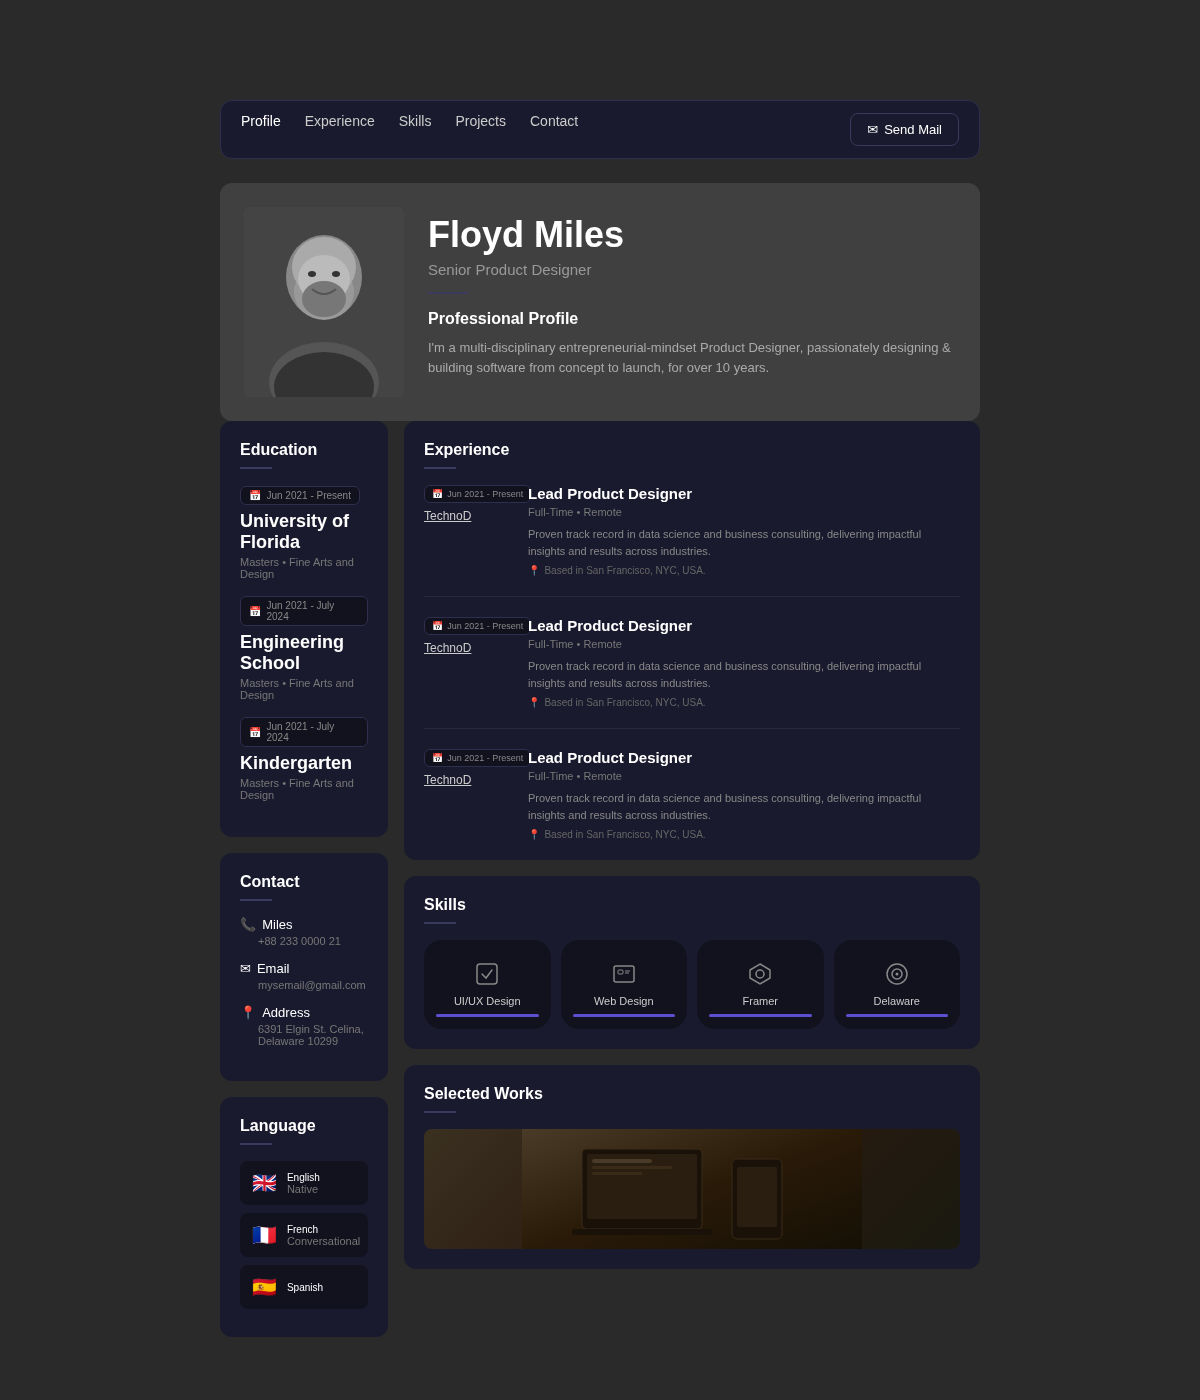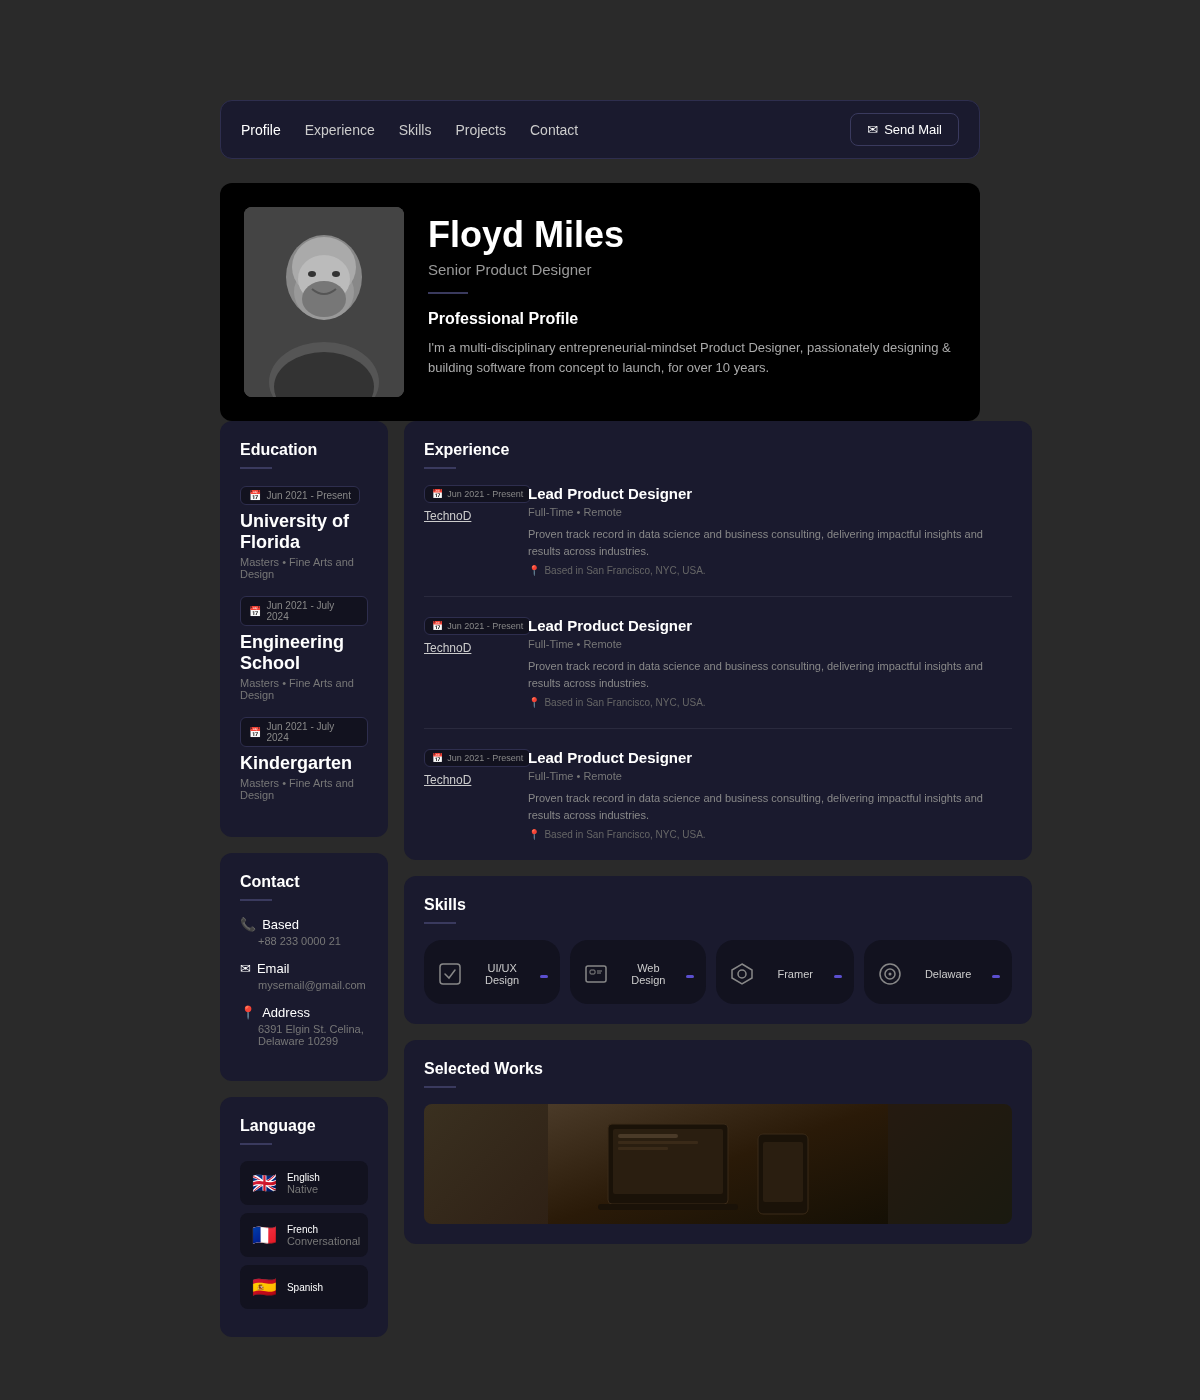--- a/index.html
+++ b/index.html
@@ -16,21 +16,21 @@
       display: flex;
       flex-direction: column;
       gap: 0;
     }
     
     .navbar {
       background: #1a1a2e;
       border: 1px solid #2e2e4e;
       border-radius: 12px;
       display: flex;
-      align-items: center;
+      align-items: flex-start;
       justify-content: space-between;
       padding: 12px 20px;
       margin-bottom: 24px;
     }
     .nav-links {
       display: flex;
       gap: 24px;
     }
     .nav-link {
       color: #ccc;
@@ -69,21 +69,21 @@
     }
     
     .right-col {
       flex: 1;
       display: flex;
       flex-direction: column;
       gap: 16px;
     }
     
     .profile-header {
-      background: #000000;
+      background: #404040;
       border-radius: 12px;
       padding: 24px;
       display: flex;
       gap: 24px;
       align-items: flex-start;
     }
     .profile-photo {
       width: 160px;
       height: 190px;
       border-radius: 8px;
@@ -279,22 +279,23 @@
       display: grid;
       grid-template-columns: repeat(4, 1fr);
       gap: 10px;
       margin-top: 8px;
     }
     .skill-card {
       background: #12121f;
       border-radius: 18px;
       padding: 16px 12px 12px;
       display: flex;
-      align-items: center;
-      gap: 21px;
+      flex-direction: column;
+      align-items: center;
+      gap: 3px;
     }
     .skill-icon {
       width: 36px;
       height: 36px;
       display: flex;
       align-items: center;
       justify-content: center;
       color: #888;
       font-size: 20px;
     }
@@ -413,21 +414,21 @@
         </div>
       </div>
 
       <div class="card">
         <div class="card-title">Contact</div>
         <div class="card-divider"></div>
 
         <div class="contact-item">
           <div class="contact-label">
             <span>📞</span>
-            <span>Based</span>
+            <span>Miles</span>
           </div>
           <div class="contact-value">+88 233 0000 21</div>
         </div>
 
         <div class="contact-item">
           <div class="contact-label">
             <span>✉</span>
             <span>Email</span>
           </div>
           <div class="contact-value">mysemail@gmail.com</div>

